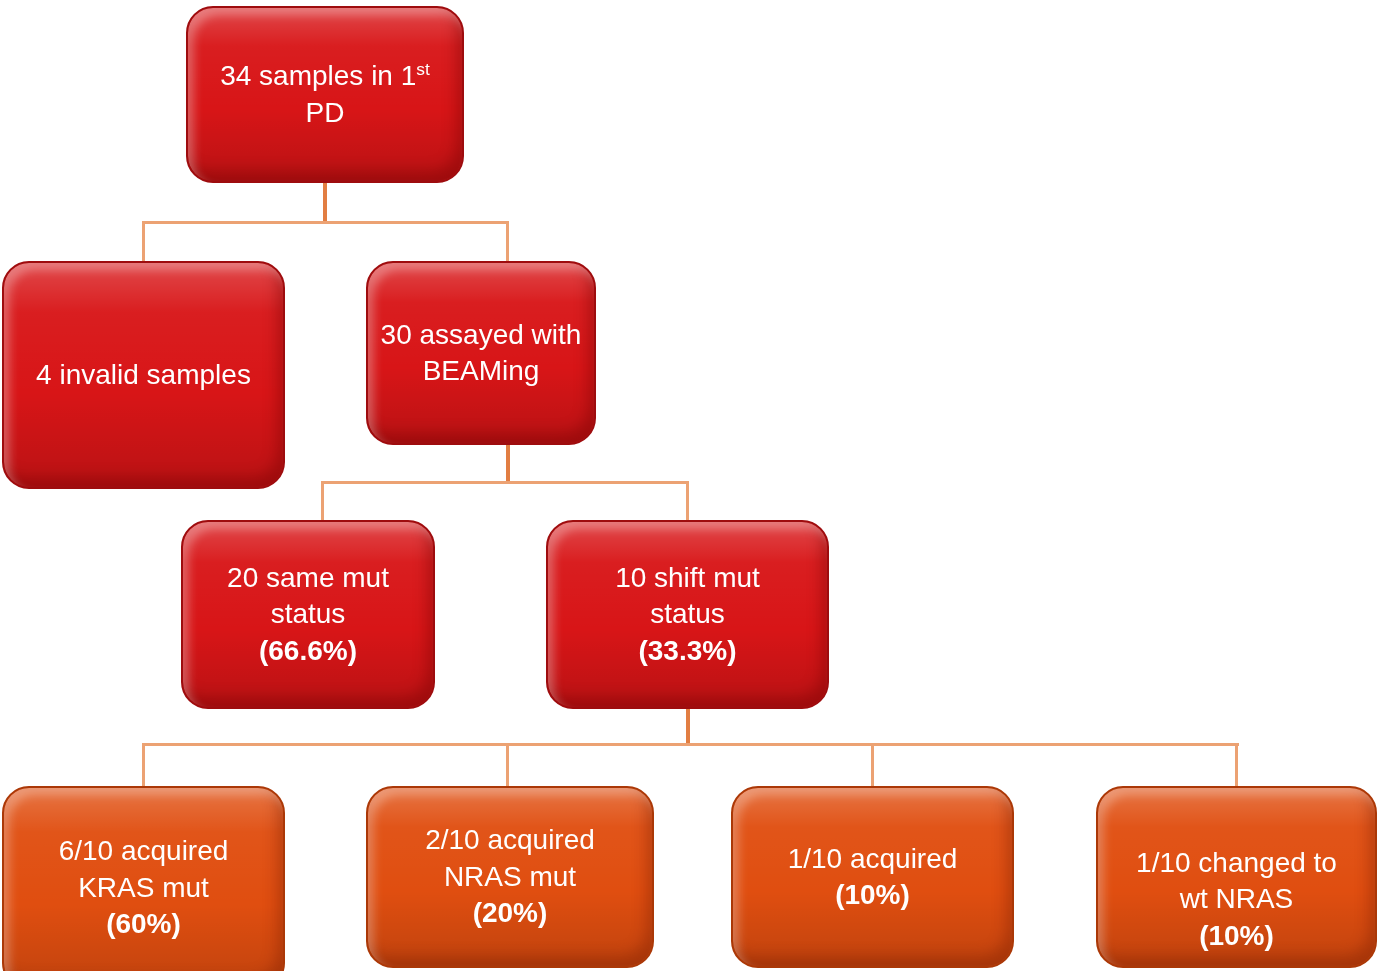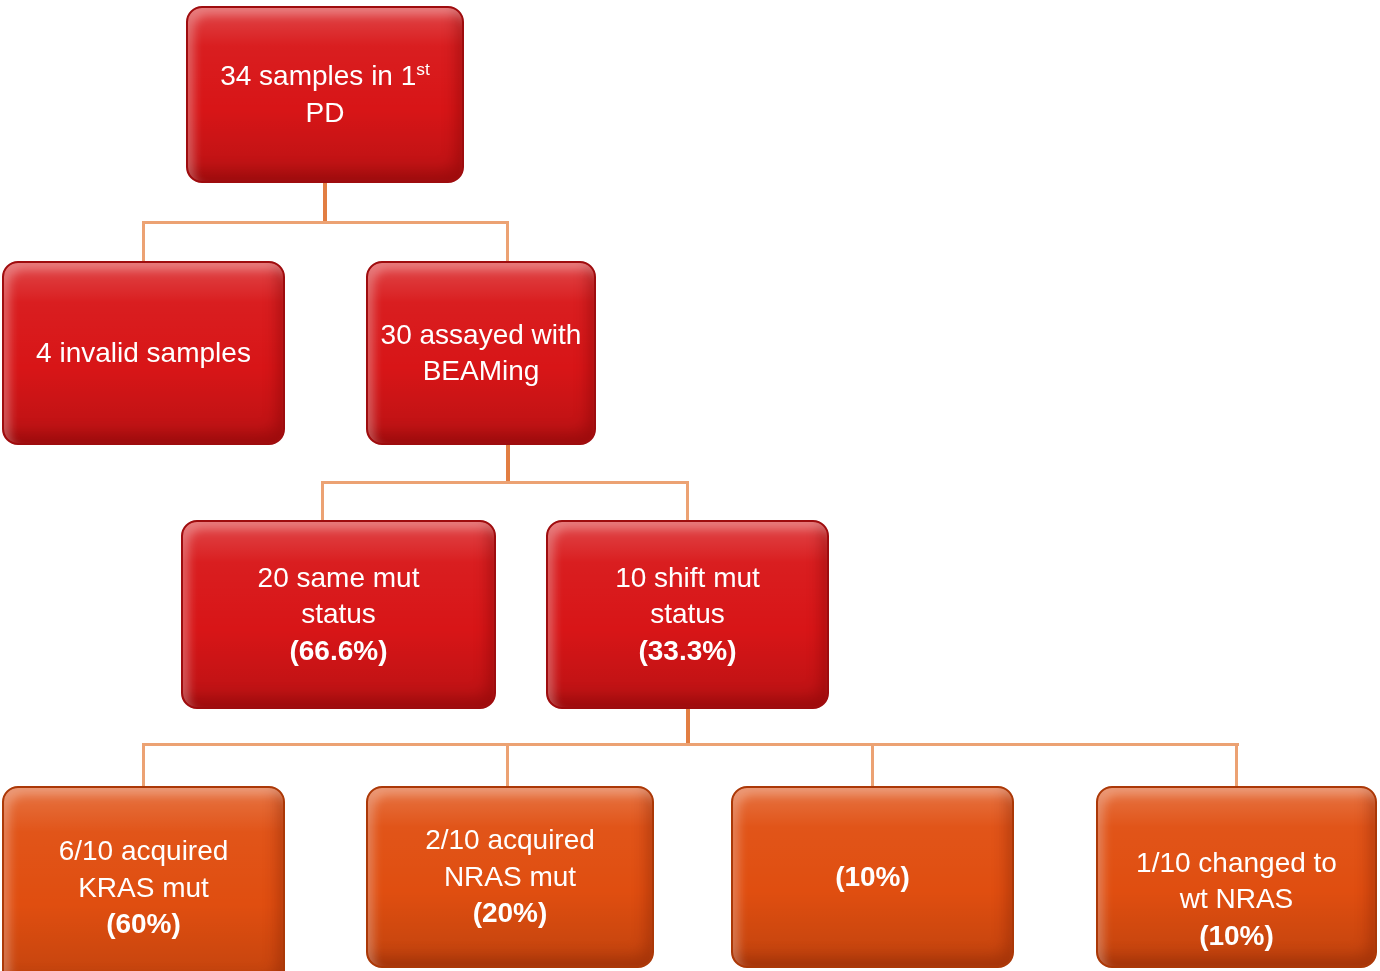--- a/index.html
+++ b/index.html
@@ -12,21 +12,21 @@
     position: relative;
     width: 1380px;
     height: 971px;
     background: #ffffff;
     overflow: hidden;
   }
   
   .box {
     position: absolute;
     box-sizing: border-box;
-    border-radius: 16px;
+    border-radius: 27px;
     display: flex;
     flex-direction: column;
     align-items: center;
     justify-content: center;
     text-align: center;
     color: var(--text, #ffffff);
     font-size: 28px;
     line-height: 1.3;
     padding: 12px 20px;
   }
@@ -50,23 +50,23 @@
     background:
       linear-gradient(180deg, rgba(255,255,255,0.22) 0%, rgba(255,255,255,0.04) 22%, rgba(0,0,0,0) 58%, rgba(0,0,0,0.14) 100%),
       var(--orange-fill, #e04e10);
     border: 2px solid var(--orange-border, #ab3807);
     box-shadow:
       inset 6px 7px 10px rgba(255,255,255,0.28),
       inset -6px -10px 14px rgba(120,30,0,0.38);
   }
   
   .pos-root    { left: 186px;  top: 6px;   width: 278px; height: 177px; }
-  .pos-invalid { left: 2px;    top: 261px; width: 283px; height: 184px; align-items: center; }
+  .pos-invalid { left: 2px;    top: 261px; width: 283px; height: 228px; align-items: center; }
   .pos-beaming { left: 366px;  top: 261px; width: 230px; height: 184px; }
-  .pos-same    { left: 181px;  top: 520px; width: 315px; height: 189px; }
+  .pos-same    { left: 181px;  top: 520px; width: 254px; height: 189px; }
   .pos-shift   { left: 546px;  top: 520px; width: 283px; height: 189px; }
   .pos-kras    { left: 2px;    top: 786px; width: 283px; height: 204px; }
   .pos-nras    { left: 366px;  top: 786px; width: 288px; height: 182px; }
   .pos-both    { left: 731px;  top: 786px; width: 283px; height: 182px; }
   .pos-wt      { left: 1096px; top: 786px; width: 281px; height: 182px; justify-content: flex-end; }
   
   .line {
     position: absolute;
     background: var(--line, #eca273);
   }
@@ -140,20 +140,21 @@
     <div class="pct">(60%)</div>
   </div>
 
   <div class="box orange pos-nras">
     <div class="lbl">2/10 acquired</div>
     <div class="lbl">NRAS mut</div>
     <div class="pct">(20%)</div>
   </div>
 
   <div class="box orange pos-both">
+    <div class="lbl">1/10 acquired</div>
     <div class="pct tight">(10%)</div>
   </div>
 
   <div class="box orange pos-wt">
     <div class="lbl">1/10 changed to</div>
     <div class="lbl">wt NRAS</div>
     <div class="pct">(10%)</div>
   </div>
 
 </div>

